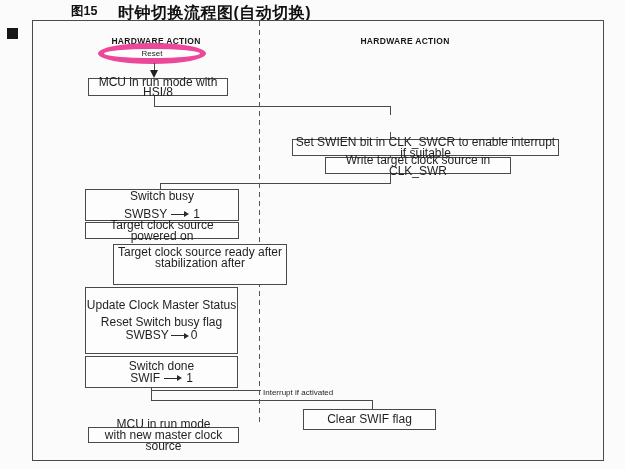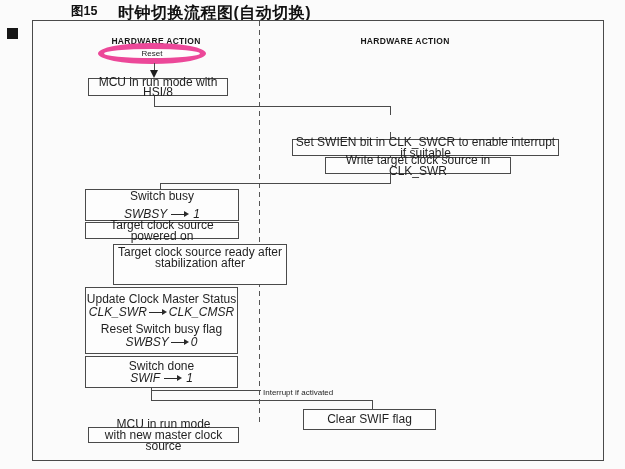--- a/index.html
+++ b/index.html
@@ -25,21 +25,21 @@
        text-align:center;font-size:12px;line-height:10.5px;color:#1f1f1f;}
   .oval{position:absolute;left:98px;top:43px;width:108px;height:21px;border:6px solid #ec4899;
         border-radius:50%;box-sizing:border-box;display:flex;align-items:center;justify-content:center;
         font-size:8px;background:#fdfdfd;}
   
   .hl{position:absolute;height:1px;background:#4a4a4a;}
   .vl{position:absolute;width:1px;background:#4a4a4a;}
   .arrow-down{position:absolute;left:150px;top:70px;width:0;height:0;
     border-left:4.5px solid transparent;border-right:4.5px solid transparent;border-top:8px solid #1f1f1f;}
   
-  .row{display:flex;flex-direction:row;align-items:center;justify-content:center;gap:4px;font-style:italic;}
+  .row{display:flex;flex-direction:row;align-items:center;justify-content:center;gap:4px;}
   .row.tight{gap:2px;}
   .arr{display:inline-block;position:relative;width:18px;height:8px;}
   .arr::before{content:"";position:absolute;left:0;right:4px;top:3.5px;height:1px;background:#2a2a2a;}
   .arr::after{content:"";position:absolute;right:0;top:1px;width:0;height:0;
     border-left:5px solid #2a2a2a;border-top:3px solid transparent;border-bottom:3px solid transparent;}
   
   .b-mcu-hsi{left:88px;top:78px;width:140px;height:18px;}
   .b-swen{left:323px;top:114px;width:191px;height:19px;}
   .b-swien{left:292px;top:139px;width:267px;height:17px;}
   .b-write{left:325px;top:157px;width:186px;height:17px;}
@@ -109,25 +109,20 @@
     <span>Target clock source powered on</span>
   </div>
 
   <div class="box b-ready">
     <span>Target clock source ready after</span>
     <span>stabilization after</span>
   </div>
 
   <div class="box b-update">
     <span>Update Clock Master Status</span>
-    <span class="row tight">
-      <span>CLK_SWR</span>
-      <span class="arr"></span>
-      <span>CLK_CMSR</span>
-    </span>
     <span class="gap">Reset Switch busy flag</span>
     <span class="row tight">
       <span>SWBSY</span>
       <span class="arr"></span>
       <span>0</span>
     </span>
   </div>
 
   <div class="box b-done">
     <span>Switch done</span>

